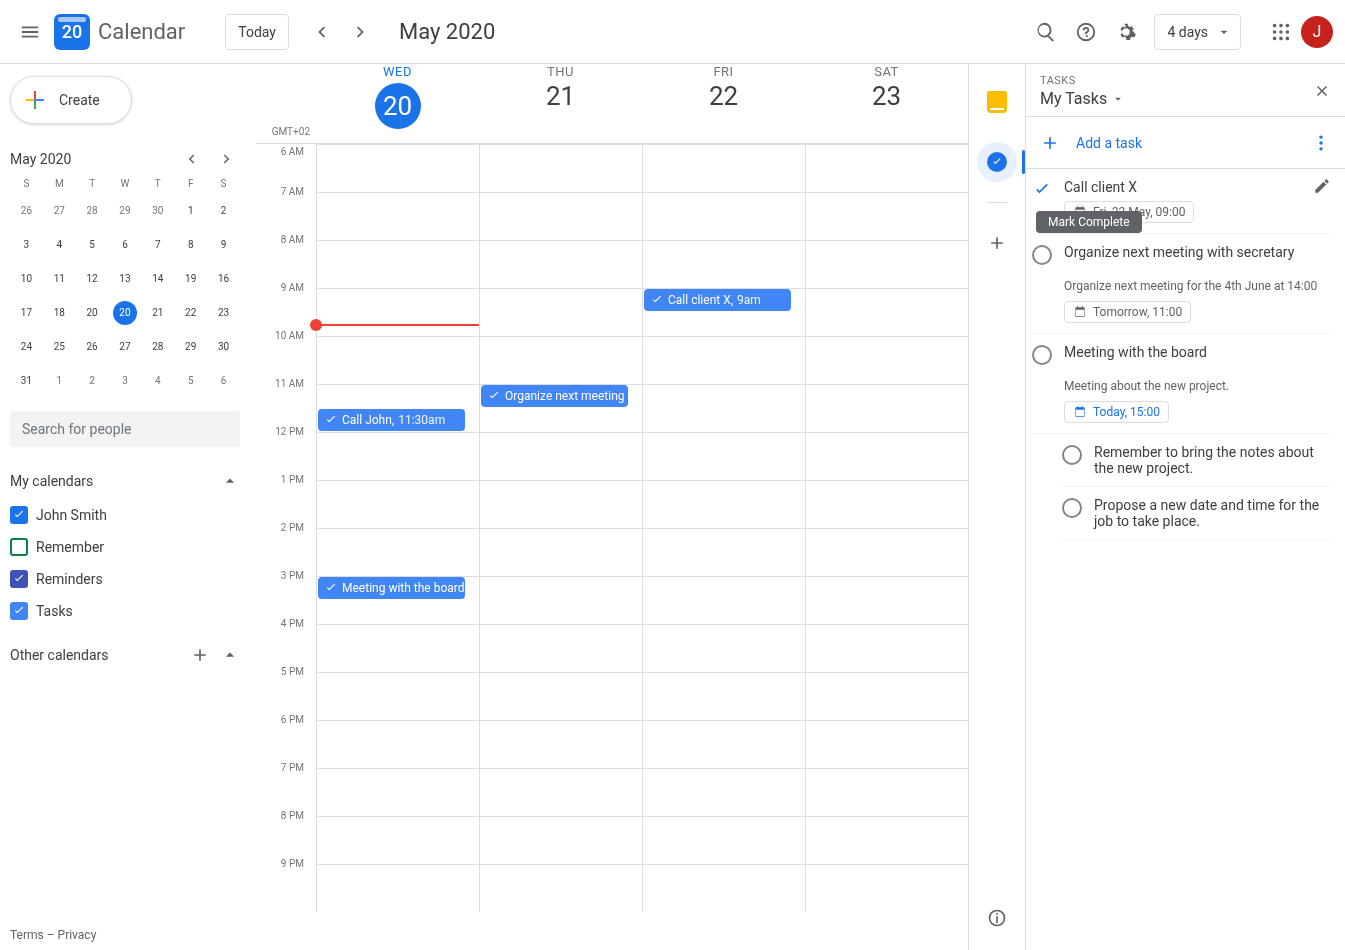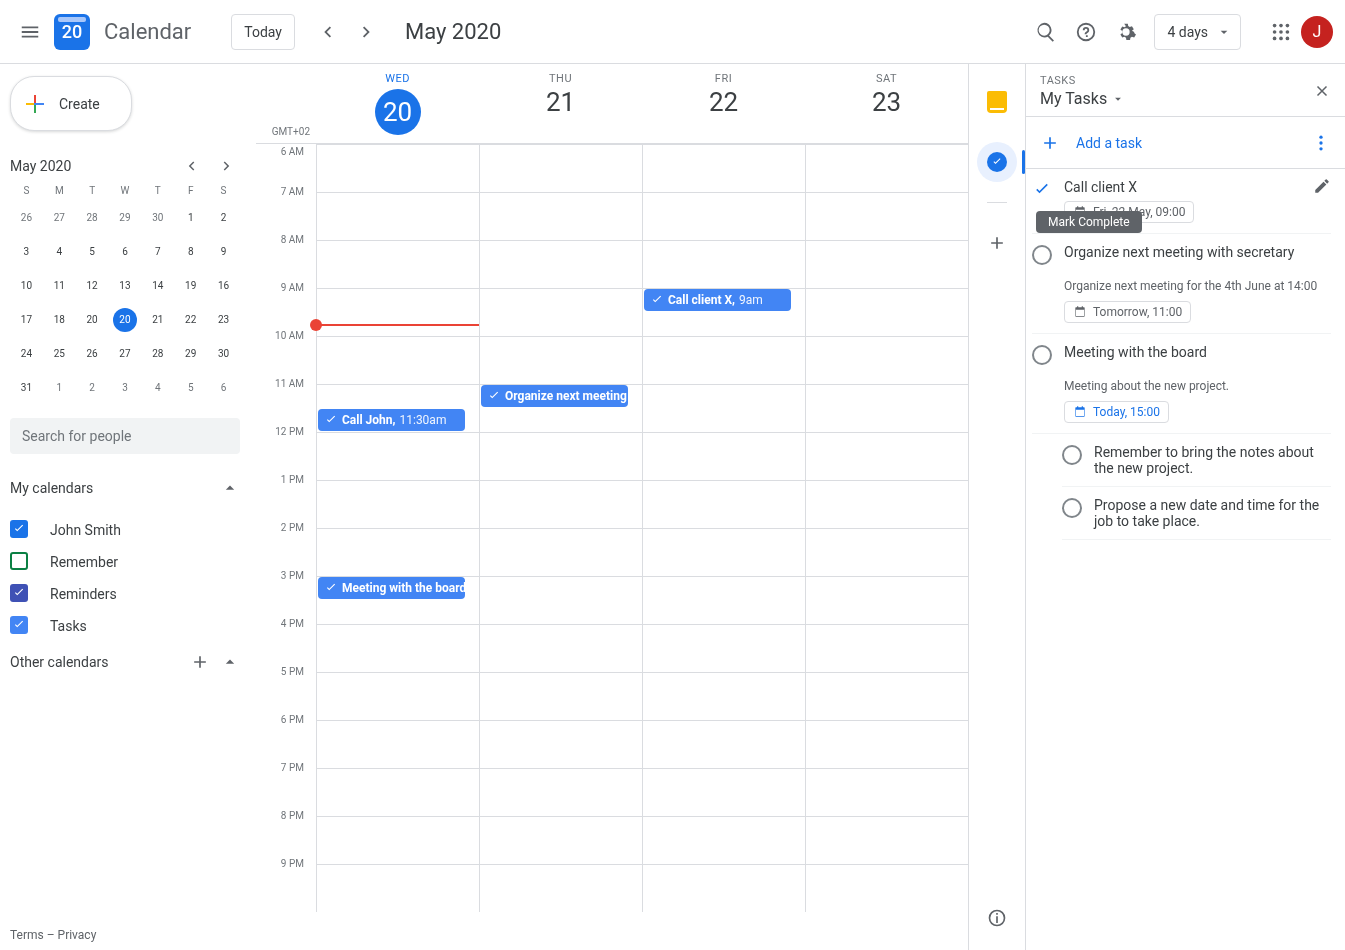--- a/index.html
+++ b/index.html
@@ -14,76 +14,76 @@
   body{margin:0;font-family:Roboto,Arial,sans-serif;color:var(--text);background:#fff;width:1345px;height:950px;overflow:hidden}
   svg{display:block}
 
   
   .hdr{height:64px;border-bottom:1px solid var(--border);display:flex;align-items:center;padding:0 8px 0 10px}
   .icon-btn{width:40px;height:40px;border-radius:50%;display:flex;align-items:center;justify-content:center;cursor:pointer;color:var(--text2)}
   .icon-btn svg{width:22px;height:22px;fill:currentColor}
   .hdr-logo{display:flex;align-items:center;gap:6px;margin-left:4px}
   .logo-sq{width:36px;height:36px;background:#1a73e8;border-radius:6px;display:flex;align-items:center;justify-content:center;color:#fff;font-size:18px;font-weight:500;position:relative}
   .logo-sq::before{content:"";position:absolute;top:3px;left:4px;right:4px;height:5px;background:#a8c7fa;border-radius:2px}
-  .app-title{font-size:22px;color:#5f6368;margin-left:8px}
+  .app-title{font-size:22px;color:#5f6368;margin-left:2px}
   .today-btn{height:36px;padding:0 12px;border:1px solid var(--border);border-radius:4px;background:#fff;display:flex;align-items:center;font-size:14px;color:var(--text);cursor:pointer;margin-left:40px}
   .nav-arrows{display:flex;margin-left:12px}
   .hdr-month{font-size:22px;color:var(--text);margin-left:18px}
   .hdr-spacer{flex:1}
   .view-btn{height:36px;padding:0 8px 0 12px;border:1px solid var(--border);border-radius:4px;display:flex;align-items:center;gap:8px;font-size:14px;color:var(--text);cursor:pointer;margin-left:8px;margin-right:20px}
   .avatar{width:32px;height:32px;border-radius:50%;background:#c5221f;color:#fff;display:flex;align-items:center;justify-content:center;font-size:16px;cursor:pointer;margin-right:4px}
 
   
   .body{display:flex;height:886px}
   .sidebar{width:256px;padding:12px 16px 8px 10px;display:flex;flex-direction:column}
-  .create-btn{height:55px;border:1px solid var(--border);border-radius:24px;box-shadow:0 1px 3px rgba(60,64,67,.2);display:flex;align-items:center;gap:12px;padding:0 18px 0 12px;width:122px;cursor:pointer;background:#fff}
+  .create-btn{height:48px;border:1px solid var(--border);border-radius:24px;box-shadow:0 1px 3px rgba(60,64,67,.2);display:flex;align-items:center;gap:12px;padding:0 18px 0 12px;width:122px;cursor:pointer;background:#fff}
   .plus-icon{width:24px;height:24px}
   .create-btn span{font-size:14px;color:var(--text)}
   .mini-head{display:flex;align-items:center;margin-top:22px;margin-bottom:6px}
   .mini-head span{font-size:14px;color:var(--text);flex:1}
   .mini-nav{color:var(--text2);cursor:pointer;padding:4px}
   .mini-grid{display:grid;grid-template-columns:repeat(7,1fr);text-align:center;row-gap:10px}
   .mini-dow{font-size:10px;color:var(--text3)}
   .mini-day{font-size:10px;color:var(--text);width:24px;height:24px;line-height:24px;margin:0 auto;border-radius:50%;cursor:pointer}
   .mini-day.dim{color:var(--text3)}
   .mini-day.today{background:var(--blue);color:#fff}
   .search-ppl{margin-top:18px;height:36px;border-radius:4px;background:#f1f3f4;display:flex;align-items:center;padding:0 12px;color:var(--text3);font-size:14px}
   .section-hdr{display:flex;align-items:center;margin-top:24px;cursor:pointer}
   .section-hdr span{flex:1;font-size:14px;color:var(--text)}
-  .cal-item{display:flex;align-items:flex-end;gap:22px;height:32px;font-size:14px;color:var(--text)}
+  .cal-item{display:flex;align-items:center;gap:8px;height:32px;font-size:14px;color:var(--text)}
   .chk{width:18px;height:18px;border-radius:3px;display:flex;align-items:center;justify-content:center}
   .chk.on svg{fill:#fff;width:14px;height:14px}
   .footer{margin-top:auto;font-size:12px;color:var(--text2);padding-top:10px}
   .footer a{color:var(--text2);text-decoration:none}
 
   
   .main{flex:1;display:flex;position:relative}
   .grid-area{flex:1;border-right:1px solid var(--border);position:relative}
   .day-headers{height:80px;display:flex;border-bottom:1px solid var(--border)}
   .day-headers .gutter{width:60px;position:relative}
   .tz{position:absolute;bottom:6px;right:6px;font-size:10px;color:var(--text3)}
   .dh{flex:1;text-align:center}
-  .dow{font-size:11px;color:var(--text3);margin-top:8px;letter-spacing:.5px}
+  .dow{font-size:13px;color:var(--text3);margin-top:0;letter-spacing:.5px}
   .dnum{font-size:26px;color:var(--text);margin-top:2px}
   .dh.today .dow{color:var(--blue)}
   .dh.today .dnum{width:46px;height:46px;border-radius:50%;background:var(--blue);color:#fff;display:flex;align-items:center;justify-content:center;margin:4px auto 0}
 
   .grid-body{position:absolute;top:80px;left:0;right:0;bottom:0;overflow:hidden}
   .hours{position:absolute;top:0;left:0;right:0}
   .hour-row{height:48px;display:flex}
   .hour-lbl{width:52px;text-align:right;font-size:10px;color:var(--text3);position:relative;top:-6px;padding-right:4px}
   .hour-cells{flex:1;display:flex;border-top:1px solid var(--border);margin-left:8px}
   .hour-cells .cell{flex:1;border-left:1px solid var(--border)}
 
   .now-line{position:absolute;left:60px;right:0;height:2px;background:#ea4335}
   .now-dot{position:absolute;left:-6px;top:-5px;width:12px;height:12px;border-radius:50%;background:#ea4335}
 
   .event{position:absolute;height:22px;border-radius:4px;background:var(--chip);color:#fff;font-size:12px;display:flex;align-items:center;padding:0 6px;gap:4px;cursor:pointer;overflow:hidden;white-space:nowrap}
   .event svg{width:14px;height:14px;fill:#fff;flex-shrink:0}
-  .ev-title{font-weight:700}
+  .ev-title{font-weight:400}
   .ev-time{opacity:.92}
 
   
   .rail{width:56px;display:flex;flex-direction:column;align-items:center;padding-top:18px;gap:20px}
   .rail-btn{width:40px;height:40px;border-radius:50%;display:flex;align-items:center;justify-content:center;cursor:pointer}
   .rail-btn.active{background:#e8f0fe;position:relative}
   .rail-btn.active::after{content:"";position:absolute;right:-8px;top:8px;bottom:8px;width:3px;background:var(--blue);border-radius:3px}
   .keep-icon{width:20px;height:22px;background:#fbbc04;border-radius:2px 2px 4px 4px;position:relative}
   .keep-icon::before{content:"";position:absolute;bottom:3px;left:3px;right:3px;height:2px;background:#fff}
   .tasks-icon{width:20px;height:20px;border-radius:50%;background:var(--blue);display:flex;align-items:center;justify-content:center}

